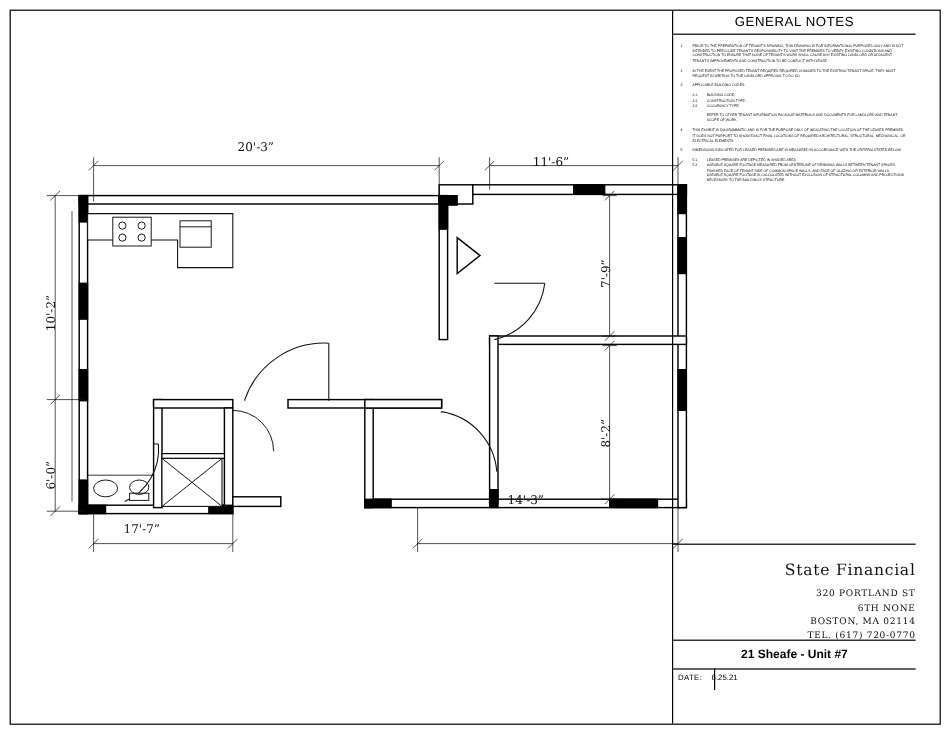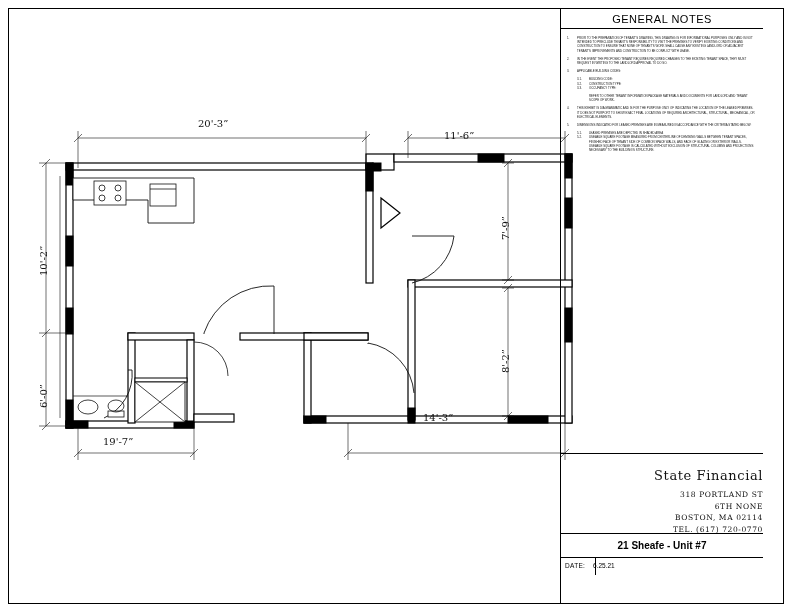--- a/index.html
+++ b/index.html
@@ -335,21 +335,21 @@
         <line x1="496" y1="284" x2="504" y2="276"></line>
         <line x1="496" y1="412" x2="504" y2="404"></line>
       </g>
     </svg>
 
     
     <div class="dimtext" style="left:190px; top:110px;">20'-3”</div>
     <div class="dimtext" style="left:436px; top:110px;margin-top:12px;">11'-6”</div>
     <div class="dimtext vert" style="left:30px; top:268px;">10'-2”</div>
     <div class="dimtext vert" style="left:30px; top:400px;">6'-0”</div>
-    <div class="dimtext" style="left:95px; top:428px;">19'-7”</div>
+    <div class="dimtext" style="left:95px; top:428px;">17'-7”</div>
     <div class="dimtext" style="left:415px; top:404px;">14'-3”</div>
     <div class="dimtext vert" style="left:492px; top:232px;">7'-9”</div>
     <div class="dimtext vert" style="left:492px; top:365px;">8'-2”</div>
   </div>
 
   <div class="notes-col">
 
     <div class="notes-title">GENERAL NOTES</div>
 
     <div class="notes-body">
@@ -397,21 +397,21 @@
       </div>
       <div class="note-sub">
         <span class="sn">5.2.</span>
         <span>USEABLE SQUARE FOOTAGE MEASURED FROM CENTERLINE OF DEMISING WALLS BETWEEN TENANT SPACES, FINISHED FACE OF TENANT SIDE OF COMMON SPACE WALLS, AND FACE OF GLAZING OR EXTERIOR WALLS.  USEABLE SQUARE FOOTAGE IS CALCULATED WITHOUT EXCLUSION OF STRUCTURAL COLUMNS AND PROJECTIONS NECESSARY TO THE BUILDING'S STRUCTURE.</span>
       </div>
     </div>
 
     <div class="client-block">
       <div class="client-name">State Financial</div>
       <div class="client-addr">
-        <div>318 PORTLAND ST</div>
+        <div>320 PORTLAND ST</div>
         <div>6TH NONE</div>
         <div>BOSTON, MA 02114</div>
         <div>TEL. (617) 720-0770</div>
       </div>
     </div>
 
     <div class="project-block">21 Sheafe - Unit #7</div>
 
     <div class="date-block">
       <span class="dlabel">DATE:</span>

